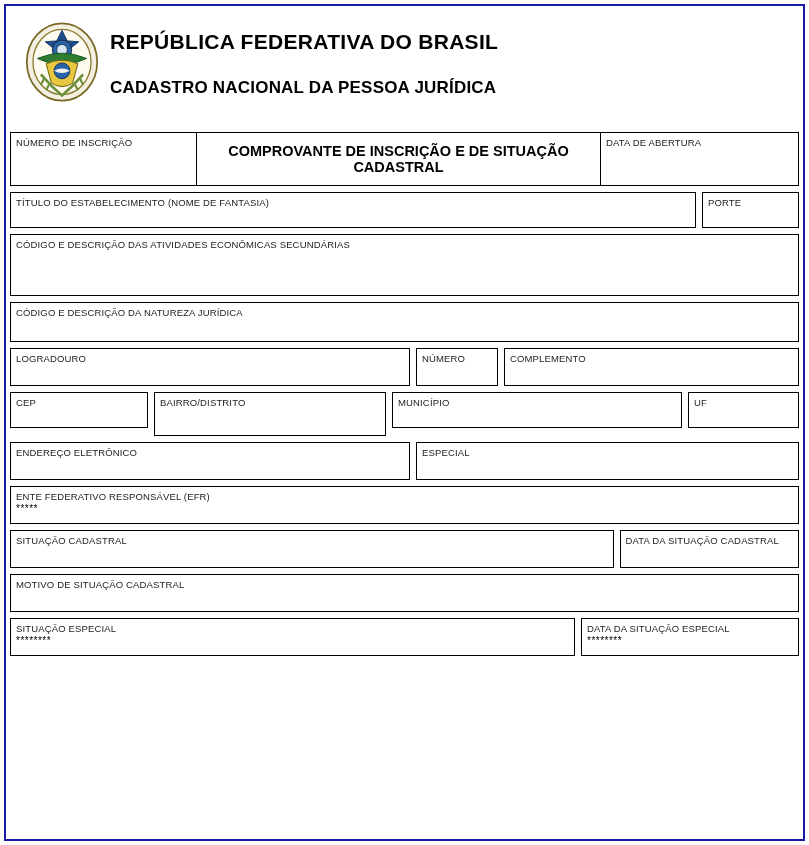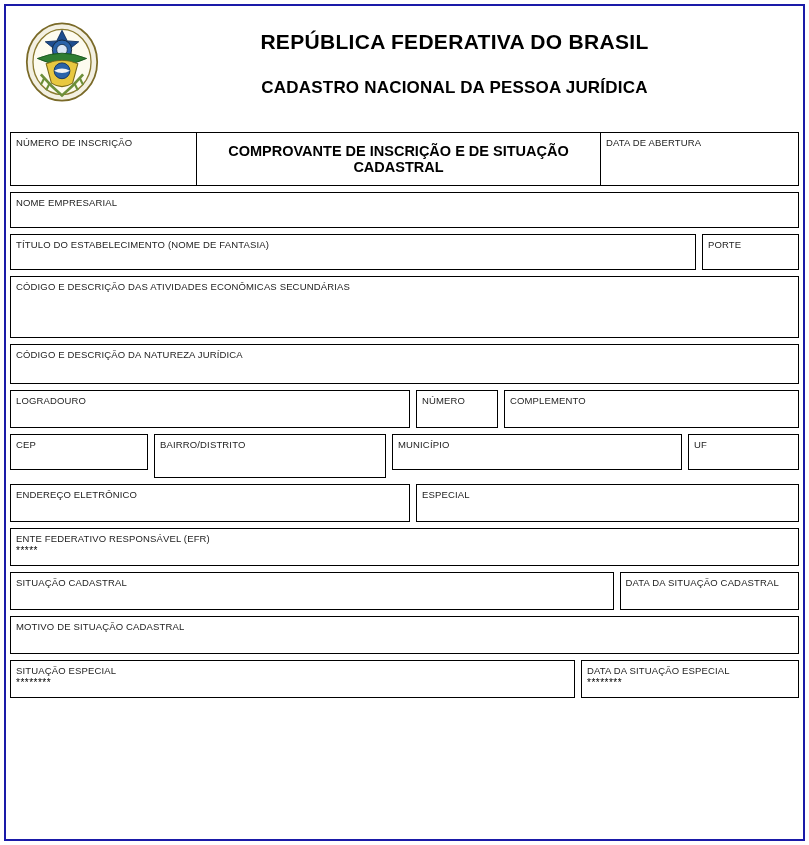--- a/index.html
+++ b/index.html
@@ -46,21 +46,20 @@
     left: 8px;
     top: 8px;
     width: 88px;
     height: 88px;
   }
   .header-titles {
     position: absolute;
     left: 100px;
     right: 0;
     top: 0;
-    text-align: center;
   }
   .title-1 {
     font-size: 21px;
     font-weight: bold;
     letter-spacing: 0.3px;
     color: #000;
     margin-top: 20px;
   }
   .title-2 {
     font-size: 17px;
@@ -153,26 +152,20 @@
       </div>
       <div class="box center-title" style="width:405px;height:54px;margin-left:-1px;">
         <div class="ctitle">COMPROVANTE DE INSCRIÇÃO E DE SITUAÇÃO CADASTRAL</div>
       </div>
       <div class="box grow" style="height:54px;margin-left:-1px;">
         <div class="lbl">DATA DE ABERTURA</div>
         <div class="val"></div>
       </div>
     </div>
 
-    <div class="row">
-      <div class="box grow" style="height:36px;">
-        <div class="lbl">NOME EMPRESARIAL</div>
-        <div class="val"></div>
-      </div>
-    </div>
 
     <div class="row">
       <div class="box" style="width:686px;height:36px;">
         <div class="lbl">TÍTULO DO ESTABELECIMENTO (NOME DE FANTASIA)</div>
         <div class="val"></div>
       </div>
       <div class="gap"></div>
       <div class="box grow" style="height:36px;">
         <div class="lbl">PORTE</div>
         <div class="val"></div>

